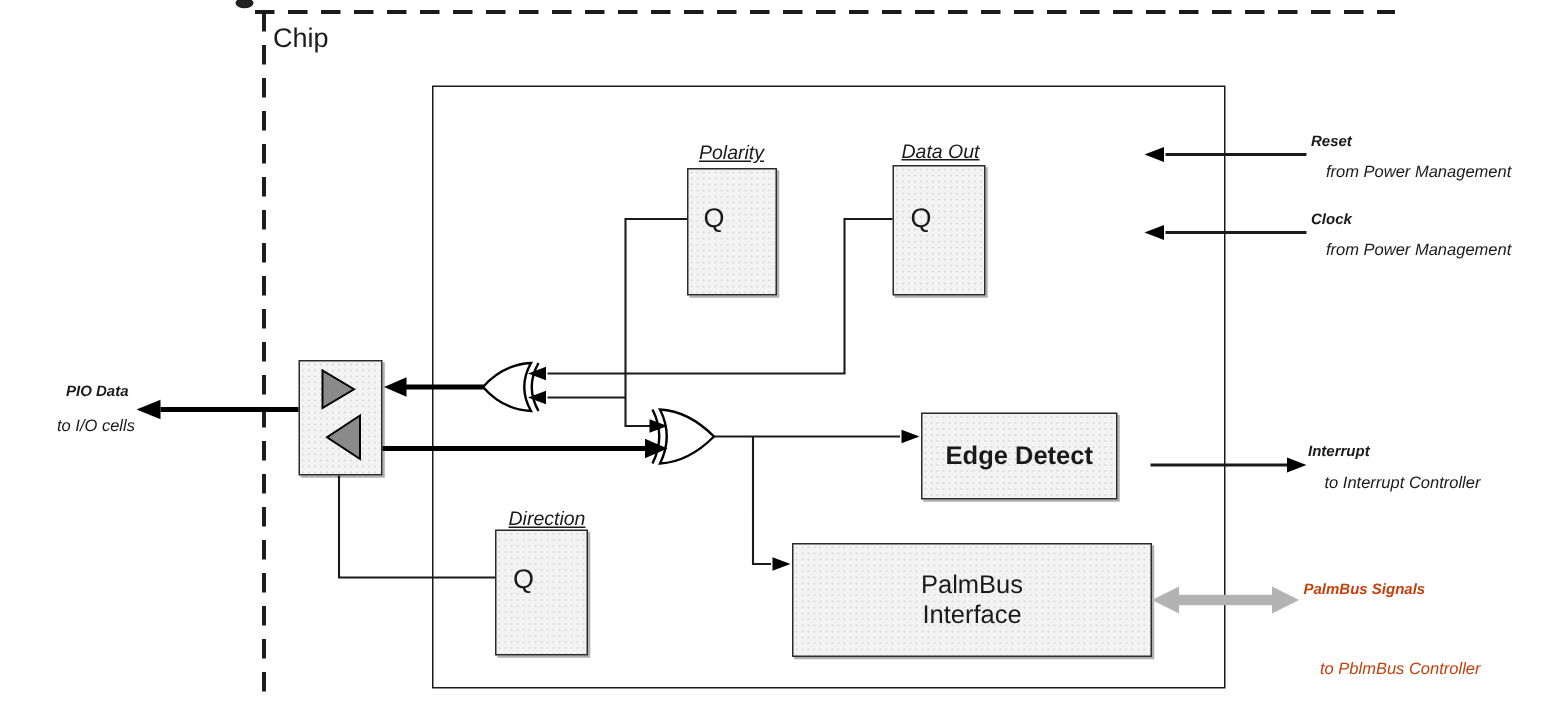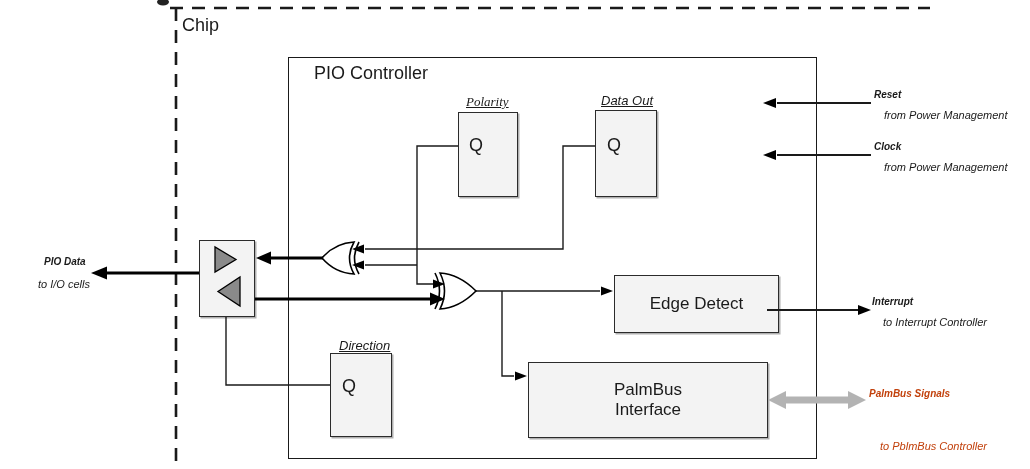--- a/index.html
+++ b/index.html
@@ -34,38 +34,37 @@
   svg.wires{position:absolute;left:0;top:0;pointer-events:none;}
 </style>
 </head>
 <body>
 
 <div class="canvas">
 
   <div class="abs title18" style="left:182px;top:16px;">Chip</div>
 
   <div class="outline" style="left:288px;top:57px;width:529px;height:402px;"></div>
-  <div class="abs title18" style="left:314px;top:64px;">PIO Controller</div>
 
-  <div class="abs reglabel" style="left:466px;top:94px;font-family:Liberation Serif, serif;">Polarity</div>
+  <div class="abs reglabel" style="left:466px;top:94px;">Polarity</div>
   <div class="box" style="left:458px;top:112px;width:60px;height:85px;">
     <span class="qtxt" style="left:10px;top:22px;">Q</span>
   </div>
 
   <div class="abs reglabel" style="left:601px;top:93px;">Data Out</div>
   <div class="box" style="left:595px;top:110px;width:62px;height:87px;">
     <span class="qtxt" style="left:11px;top:24px;">Q</span>
   </div>
 
   <div class="abs reglabel" style="left:339px;top:338px;">Direction</div>
   <div class="box" style="left:330px;top:353px;width:62px;height:84px;">
     <span class="qtxt" style="left:11px;top:22px;">Q</span>
   </div>
 
-  <div class="box center-label blocklabel" style="left:614px;top:275px;width:165px;height:58px;">
+  <div class="box center-label blocklabel" style="left:614px;top:275px;width:131px;height:58px;font-weight:bold;">
     <span>Edge Detect</span>
   </div>
 
   <div class="box center-label blocklabel" style="left:528px;top:362px;width:240px;height:76px;">
     <span>PalmBus</span>
     <span>Interface</span>
   </div>
 
   <div class="box" style="left:199px;top:240px;width:56px;height:77px;"></div>
 

